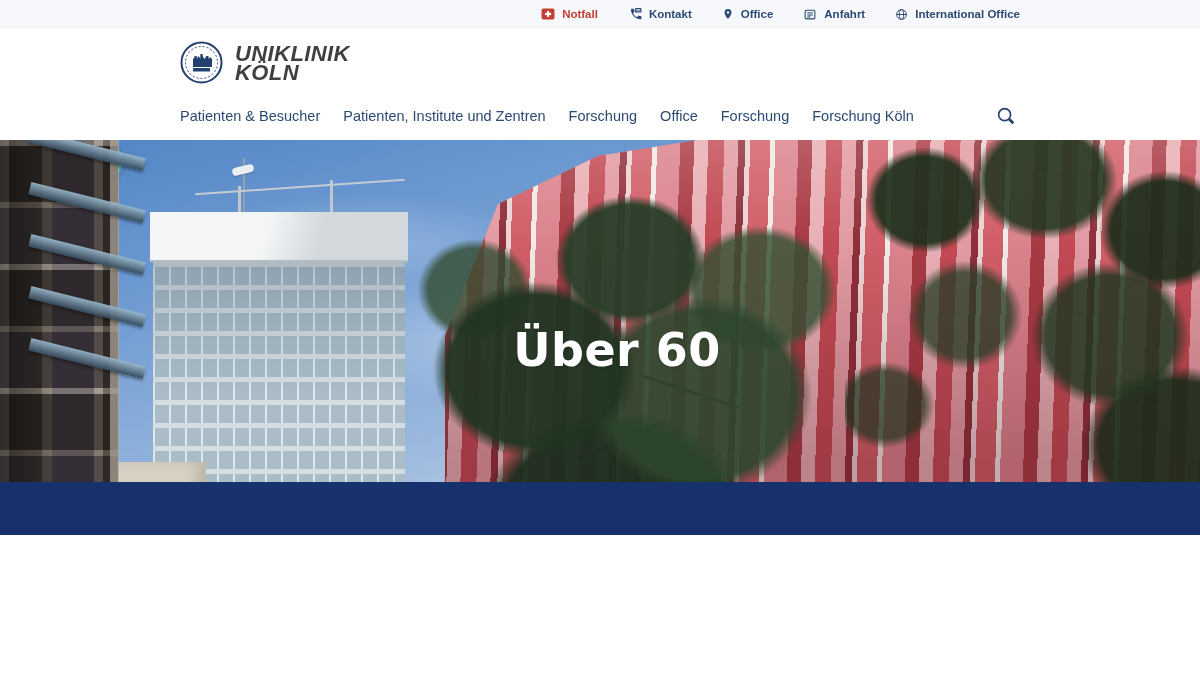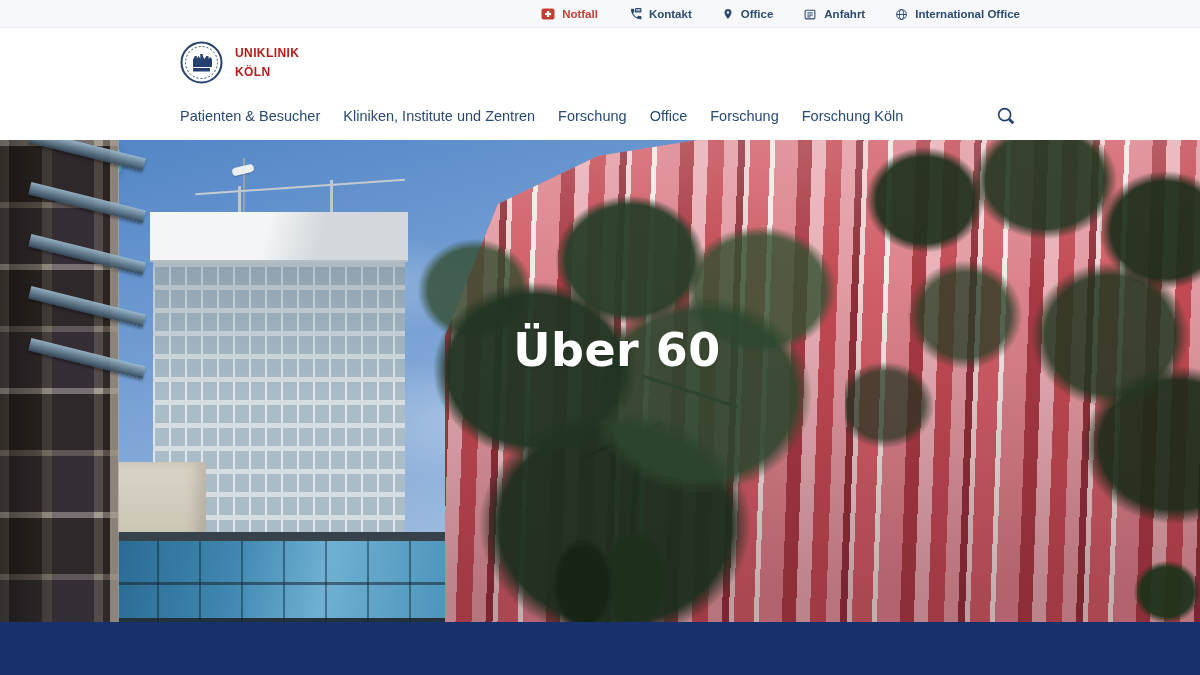--- a/index.html
+++ b/index.html
@@ -13,29 +13,29 @@
   .util-item { display:flex; align-items:center; gap:7px; font-size:11.5px;
     font-weight:600; color:#2c4a74; cursor:pointer; text-decoration:none; }
   .util-item svg { display:block; }
   .util-item.is-red { color:#c23f33; }
 
   
   .header { height:112px; background:#ffffff; }
   .header-inner { width:840px; margin:0 auto; }
   .logo-row { display:flex; align-items:center; gap:12px; padding-top:13px; }
   .logo-seal { width:43px; height:43px; }
-  .logo-word { font-size:12px; line-height:19px; font-weight:700;
-    letter-spacing:.4px; color:#b91c1c; }
+  .logo-word { font-size:22px; line-height:19px; font-weight:700;
+    letter-spacing:.4px; color:#404040;font-style:italic; }
   .nav-row { display:flex; align-items:center; gap:23px; margin-top:18px; }
   .nav-item { font-size:14.5px; font-weight:500; color:#2a4a73; cursor:pointer; }
   .search-btn { margin-left:auto; width:28px; height:28px; display:flex;
     align-items:center; justify-content:center; cursor:pointer; color:#24406e; }
 
   
-  .hero { position:relative; width:1200px; height:482px; overflow:hidden;
+  .hero { position:relative; width:1200px; height:342px; overflow:hidden;
     background:linear-gradient(165deg,#4f83c4 0%,#6f9bd2 30%,#9ab8de 62%,#c6d6ea 88%); }
   .hero > div { position:absolute; }
 
   .sky-clouds { inset:0;
     background-image:
       radial-gradient(260px 70px at 30% 30%, rgba(255,255,255,.22), transparent 70%),
       radial-gradient(320px 90px at 42% 58%, rgba(255,255,255,.28), transparent 70%);
   }
 
   
@@ -214,21 +214,21 @@
           <rect x="13" y="27" width="17" height="3.4" rx="0.5" fill="#24406e"></rect>
         </svg>
       </span>
       <span class="logo-word">
         <span style="display:block">UNIKLINIK</span>
         <span style="display:block">KÖLN</span>
       </span>
     </div>
     <div class="nav-row">
       <span class="nav-item">Patienten &amp; Besucher</span>
-      <span class="nav-item">Kliniken, Institute und Zentren</span>
+      <span class="nav-item">Patienten, Institute und Zentren</span>
       <span class="nav-item">Forschung</span>
       <span class="nav-item">Office</span>
       <span class="nav-item">Forschung</span>
       <span class="nav-item">Forschung Köln</span>
       <span class="search-btn">
         <svg width="22" height="22" viewBox="0 0 24 24" fill="none" stroke="#24406e" stroke-width="1.8">
             <circle cx="10.5" cy="10.5" r="6.5"></circle>
             <line x1="15.5" y1="15.5" x2="20" y2="20" stroke-width="3"></line>
           </svg>
       </span>

